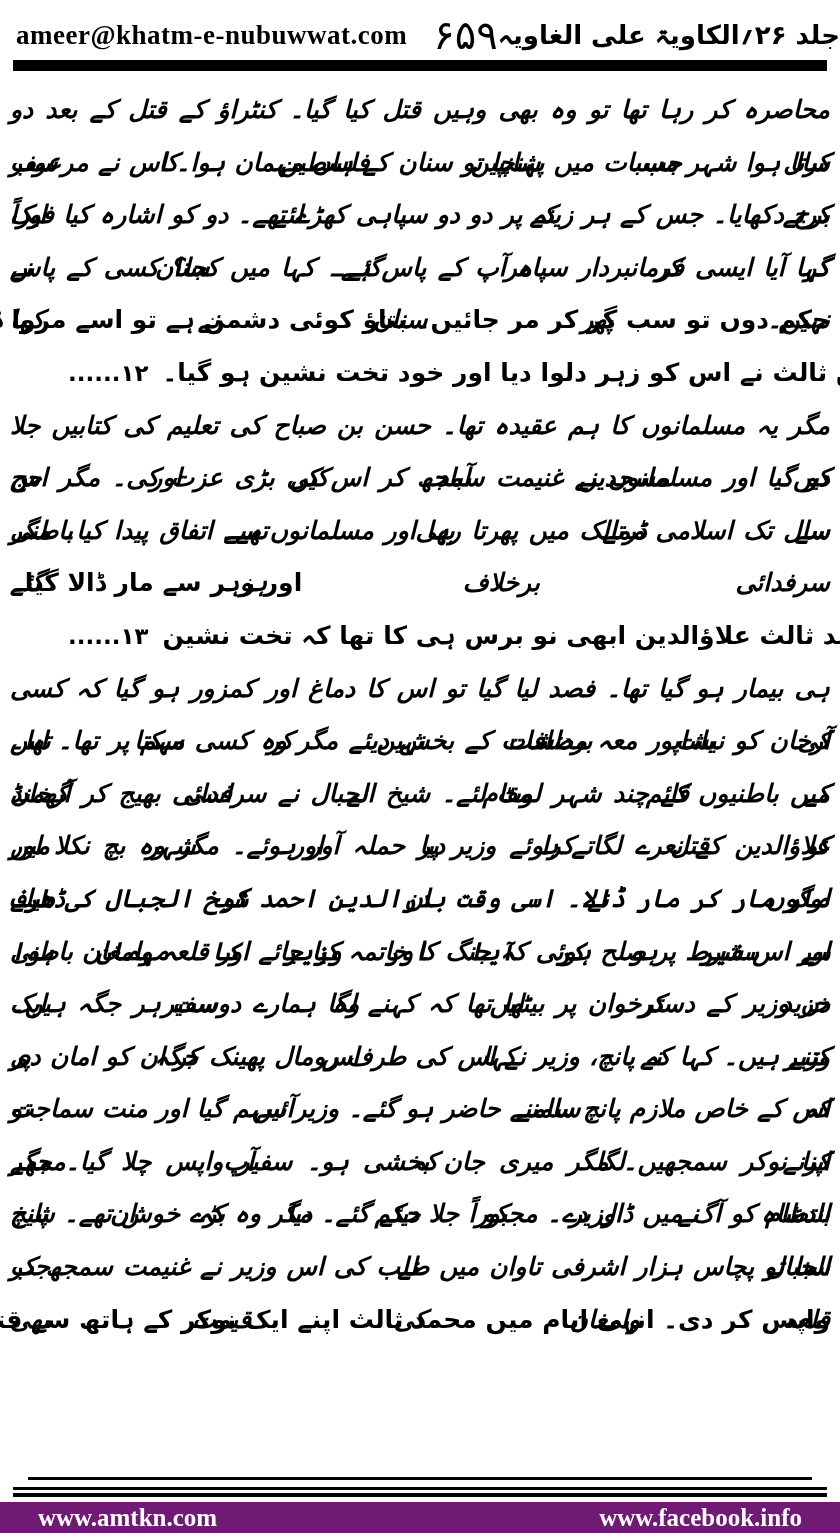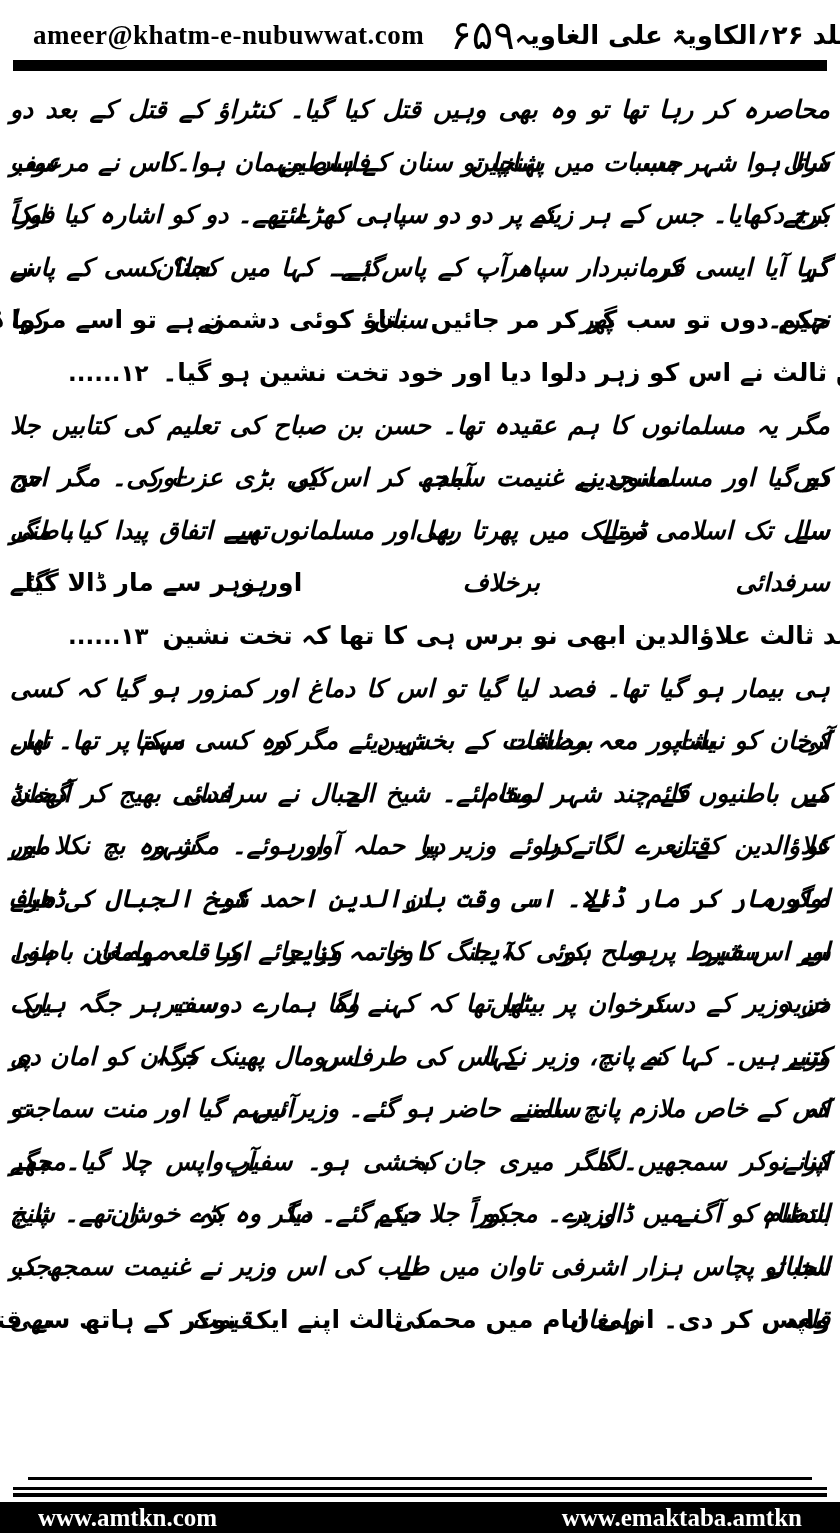--- a/index.html
+++ b/index.html
@@ -7,21 +7,21 @@
     position:relative;
     width:840px;height:1540px;
     background:#ffffff;
     overflow:hidden;
     font-family:"DejaVu Sans",sans-serif;
     color:#000;
   }
   
   .header{
     position:absolute;top:12px;left:16px;right:14px;height:46px;
-    display:flex;align-items:center;margin-left:17px;
+    display:flex;align-items:center;
   }
   .email{
     font-family:"Liberation Serif","DejaVu Serif",serif;
     font-weight:bold;font-size:27px;letter-spacing:.5px;
     white-space:nowrap;
   }
   .pagenum{
     margin-left:26px;
     font-weight:normal;font-size:40px;line-height:40px;
     direction:rtl;
@@ -64,21 +64,21 @@
   .line.numbered .txt{
     flex:1 1 auto;direction:rtl;
     text-align:justify;text-align-last:justify;
   }
   
   .foot-rule-a{position:absolute;left:28px;right:28px;top:1477px;height:3px;background:#000;}
   .foot-rule-b{position:absolute;left:13px;right:13px;top:1487px;height:3px;background:#000;}
   .foot-rule-c{position:absolute;left:13px;right:13px;top:1493px;height:4px;background:#000;}
   .footer-bar{
     position:absolute;left:0;right:0;top:1502px;height:31px;
-    background:#000000;color:#fff;
+    background:#701a75;color:#fff;
     display:flex;align-items:center;justify-content:space-between;
     padding:0 38px;box-sizing:border-box;
     font-family:"Liberation Serif","DejaVu Serif",serif;
     font-weight:bold;font-size:25px;
   }
 </style>
 </head>
 <body>
 
 <div class="page">
@@ -123,16 +123,16 @@
       <div class="line justify">سنا تو پچاس ہزار اشرفی تاوان میں طلب کی اس وزیر نے غنیمت سمجھ کر قلعہ وامغان کی قیمت بھی</div>
       <div class="line center">واپس کر دی۔ انہی ایام میں محمد ثالث اپنے ایک نوکر کے ہاتھ سے قتل ہوا۔</div>
     </div>
 
   <div class="foot-rule-a"></div>
   <div class="foot-rule-b"></div>
   <div class="foot-rule-c"></div>
 
   <div class="footer-bar">
     <span>www.amtkn.com</span>
-    <span>www.emaktaba.amtkn</span>
+    <span>www.facebook.info</span>
   </div>
 
 </div>
 
 </body></html>

